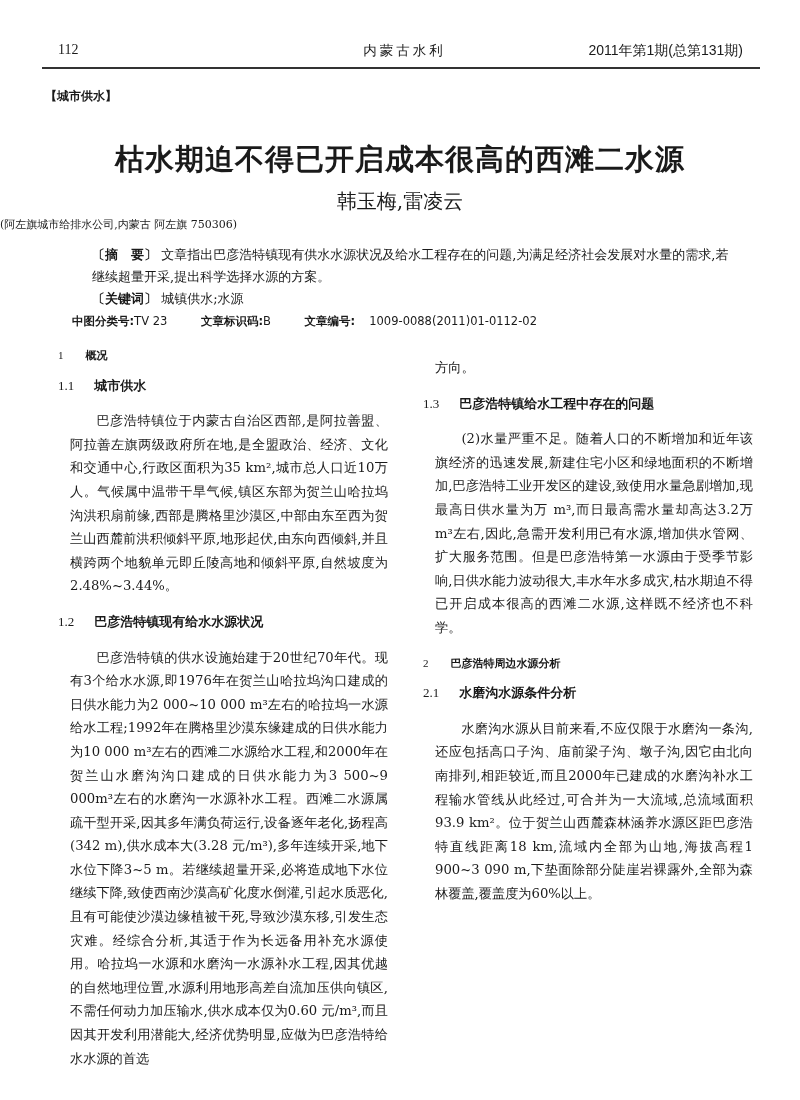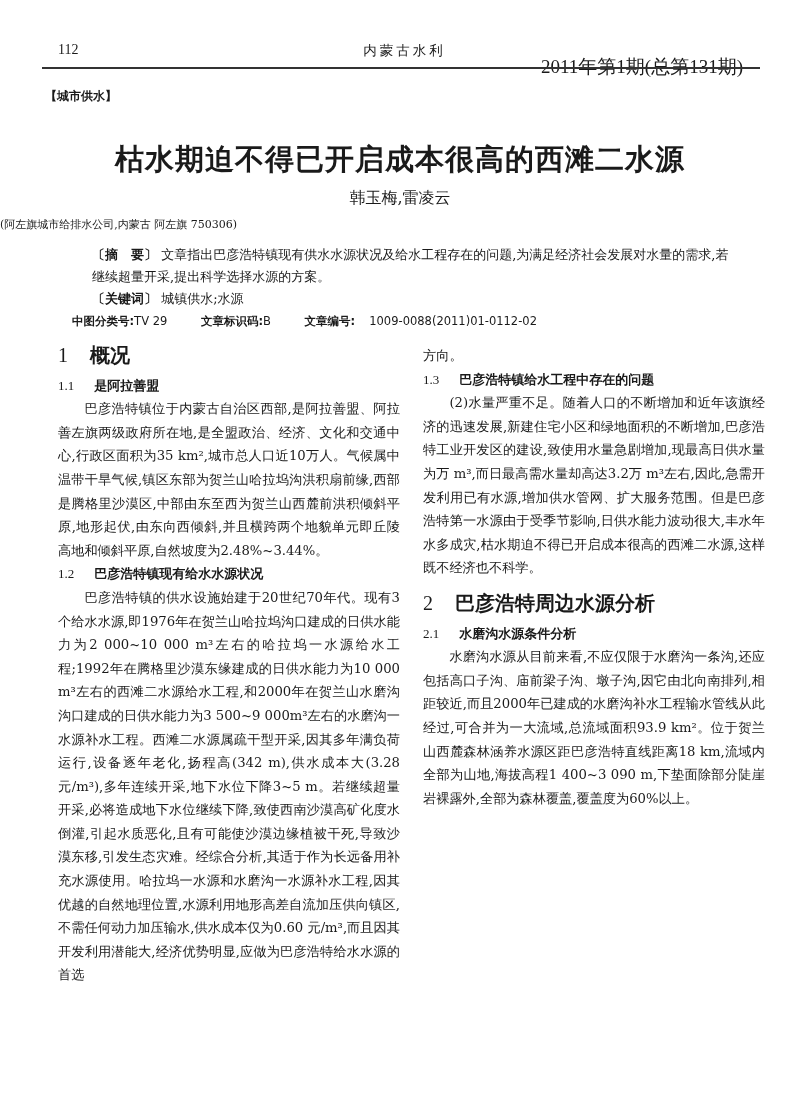--- a/index.html
+++ b/index.html
@@ -2,41 +2,41 @@
 <html><head>
 <meta charset="utf-8">
 <style>
   html, body { margin:0; padding:0; background:#ffffff; }
   body { width:800px; height:1100px; position:relative; overflow:hidden;
          font-family:"DejaVu Serif", serif; color:#1a1a1a; }
   .running-head { position:absolute; left:58px; right:57px; top:42px; height:22px;
          font-size:14px; font-family:"Liberation Serif", serif; }
   .running-head .pg { position:absolute; left:0; top:0; }
   .running-head .jn { position:absolute; left:8px; right:0; text-align:center; top:0; letter-spacing:3px; font-family:"DejaVu Serif", serif; font-size:13.5px;}
-  .running-head .is { position:absolute; right:0; top:0; font-family:Liberation Serif, serif; font-size:19px;margin-top:12px; }
+  .running-head .is { position:absolute; right:0; top:0; font-family:Liberation Sans, sans-serif; font-size:14px; }
   .rule { position:absolute; left:42px; right:40px; top:67px; border-top:2px solid #333; }
   .column-tag { position:absolute; left:45px; top:88px; font-size:12px; font-weight:bold; font-family:"DejaVu Sans", sans-serif; }
   .title { position:absolute; left:0; right:0; top:140px; text-align:center; font-size:29px;
            font-weight:bold; font-family:"DejaVu Serif", serif; letter-spacing:1px; }
-  .authors { position:absolute; left:0; right:0; top:188px; text-align:center; font-size:16px; }
+  .authors { position:absolute; left:0; right:0; top:188px; text-align:center; font-size:20px; }
   .affil { position:absolute; left:0; right:0; top:217px; text-align:left; font-size:11px; }
   .abstract { position:absolute; left:92px; right:60px; top:244px; font-size:13px; line-height:22px; }
   .abstract .lbl { font-family:Liberation Sans, sans-serif; font-weight:bold; }
   .abstract .kw-row, .abstract .cls-row { display:block; }
   .cls-row { font-size:11.5px; font-family:"DejaVu Sans", sans-serif; }
   .cls-row span { margin-right:30px; }
   .cls-row b { font-weight:bold; }
   .col { position:absolute; top:332px; width:342px; font-size:13.2px; line-height:23.6px; text-align:justify; }
   .col.left { left:58px; }
   .col.right { left:423px; }
-  .h1 { font-family:"DejaVu Sans", sans-serif; font-weight:bold; font-size:20px; margin:12px 0 6px 0; }
+  .h1 { font-family:"DejaVu Sans", sans-serif; font-weight:bold; font-size:11px; margin:12px 0 6px 0; }
   .h1 .num { font-family:"Liberation Serif", serif; font-weight:normal; margin-right:22px; }
   .h2 { font-family:"DejaVu Sans", sans-serif; font-weight:bold; font-size:13px; margin:0; }
   .h2 .num { font-family:"Liberation Serif", serif; font-weight:normal; margin-right:20px; }
-  .p { text-indent:2em; margin:0; }
+  .p { text-indent:2em; margin:12px; }
   .p.noindent { text-indent:0; }
   .watermark { position:absolute; left:340px; top:490px; font-size:62px; color:#c2410c;
                font-family:"DejaVu Sans", sans-serif; z-index:-1; letter-spacing:4px; }
 </style>
 </head>
 <body>
 
 <div class="running-head">
   <span class="pg">112</span>
   <span class="jn">内蒙古水利</span>
@@ -53,48 +53,48 @@
 <div class="abstract">
   <div>
     <span class="lbl">〔摘　要〕</span>
     <span>文章指出巴彦浩特镇现有供水水源状况及给水工程存在的问题,为满足经济社会发展对水量的需求,若继续超量开采,提出科学选择水源的方案。</span>
   </div>
   <div class="kw-row">
     <span class="lbl">〔关键词〕</span>
     <span>城镇供水;水源</span>
   </div>
   <div class="cls-row" style="margin-left:-20px;">
-    <span><b>中图分类号:</b><span style="margin:0">TV 29</span></span>
+    <span><b>中图分类号:</b><span style="margin:0">TV 23</span></span>
     <span><b>文章标识码:</b><span style="margin:0">B</span></span>
     <span><b>文章编号:</b><span style="margin:14px">1009-0088(2011)01-0112-02</span></span>
   </div>
 </div>
 
 <div class="watermark">zixin</div>
 
 <div class="col left">
   <div class="h1">
     <span class="num">1</span><span>概况</span>
   </div>
   <div class="h2">
-    <span class="num">1.1</span><span>是阿拉善盟</span>
+    <span class="num">1.1</span><span>城市供水</span>
   </div>
   <p class="p">巴彦浩特镇位于内蒙古自治区西部,是阿拉善盟、阿拉善左旗两级政府所在地,是全盟政治、经济、文化和交通中心,行政区面积为35 km²,城市总人口近10万人。气候属中温带干旱气候,镇区东部为贺兰山哈拉坞沟洪积扇前缘,西部是腾格里沙漠区,中部由东至西为贺兰山西麓前洪积倾斜平原,地形起伏,由东向西倾斜,并且横跨两个地貌单元即丘陵高地和倾斜平原,自然坡度为2.48%~3.44%。</p>
   <div class="h2">
     <span class="num">1.2</span><span>巴彦浩特镇现有给水水源状况</span>
   </div>
   <p class="p">巴彦浩特镇的供水设施始建于20世纪70年代。现有3个给水水源,即1976年在贺兰山哈拉坞沟口建成的日供水能力为2 000~10 000 m³左右的哈拉坞一水源给水工程;1992年在腾格里沙漠东缘建成的日供水能力为10 000 m³左右的西滩二水源给水工程,和2000年在贺兰山水磨沟沟口建成的日供水能力为3 500~9 000m³左右的水磨沟一水源补水工程。西滩二水源属疏干型开采,因其多年满负荷运行,设备逐年老化,扬程高(342 m),供水成本大(3.28 元/m³),多年连续开采,地下水位下降3~5 m。若继续超量开采,必将造成地下水位继续下降,致使西南沙漠高矿化度水倒灌,引起水质恶化,且有可能使沙漠边缘植被干死,导致沙漠东移,引发生态灾难。经综合分析,其适于作为长远备用补充水源使用。哈拉坞一水源和水磨沟一水源补水工程,因其优越的自然地理位置,水源利用地形高差自流加压供向镇区,不需任何动力加压输水,供水成本仅为0.60 元/m³,而且因其开发利用潜能大,经济优势明显,应做为巴彦浩特给水水源的首选</p>
 </div>
 
 <div class="col right" style="top:344px;">
   <p class="p noindent">方向。</p>
   <div class="h2">
     <span class="num">1.3</span><span>巴彦浩特镇给水工程中存在的问题</span>
   </div>
   <p class="p">(2)水量严重不足。随着人口的不断增加和近年该旗经济的迅速发展,新建住宅小区和绿地面积的不断增加,巴彦浩特工业开发区的建设,致使用水量急剧增加,现最高日供水量为万 m³,而日最高需水量却高达3.2万 m³左右,因此,急需开发利用已有水源,增加供水管网、扩大服务范围。但是巴彦浩特第一水源由于受季节影响,日供水能力波动很大,丰水年水多成灾,枯水期迫不得已开启成本很高的西滩二水源,这样既不经济也不科学。</p>
   <div class="h1">
     <span class="num">2</span><span>巴彦浩特周边水源分析</span>
   </div>
   <div class="h2">
     <span class="num">2.1</span><span>水磨沟水源条件分析</span>
   </div>
-  <p class="p">水磨沟水源从目前来看,不应仅限于水磨沟一条沟,还应包括高口子沟、庙前梁子沟、墩子沟,因它由北向南排列,相距较近,而且2000年已建成的水磨沟补水工程输水管线从此经过,可合并为一大流域,总流域面积93.9 km²。位于贺兰山西麓森林涵养水源区距巴彦浩特直线距离18 km,流域内全部为山地,海拔高程1 400~3 090 m,下垫面除部分陡崖岩裸露外,全部为森林覆盖,覆盖度为60%以上。</p>
+  <p class="p">水磨沟水源从目前来看,不应仅限于水磨沟一条沟,还应包括高口子沟、庙前梁子沟、墩子沟,因它由北向南排列,相距较近,而且2000年已建成的水磨沟补水工程输水管线从此经过,可合并为一大流域,总流域面积93.9 km²。位于贺兰山西麓森林涵养水源区距巴彦浩特直线距离18 km,流域内全部为山地,海拔高程1 900~3 090 m,下垫面除部分陡崖岩裸露外,全部为森林覆盖,覆盖度为60%以上。</p>
 </div>
 
 </body></html>

